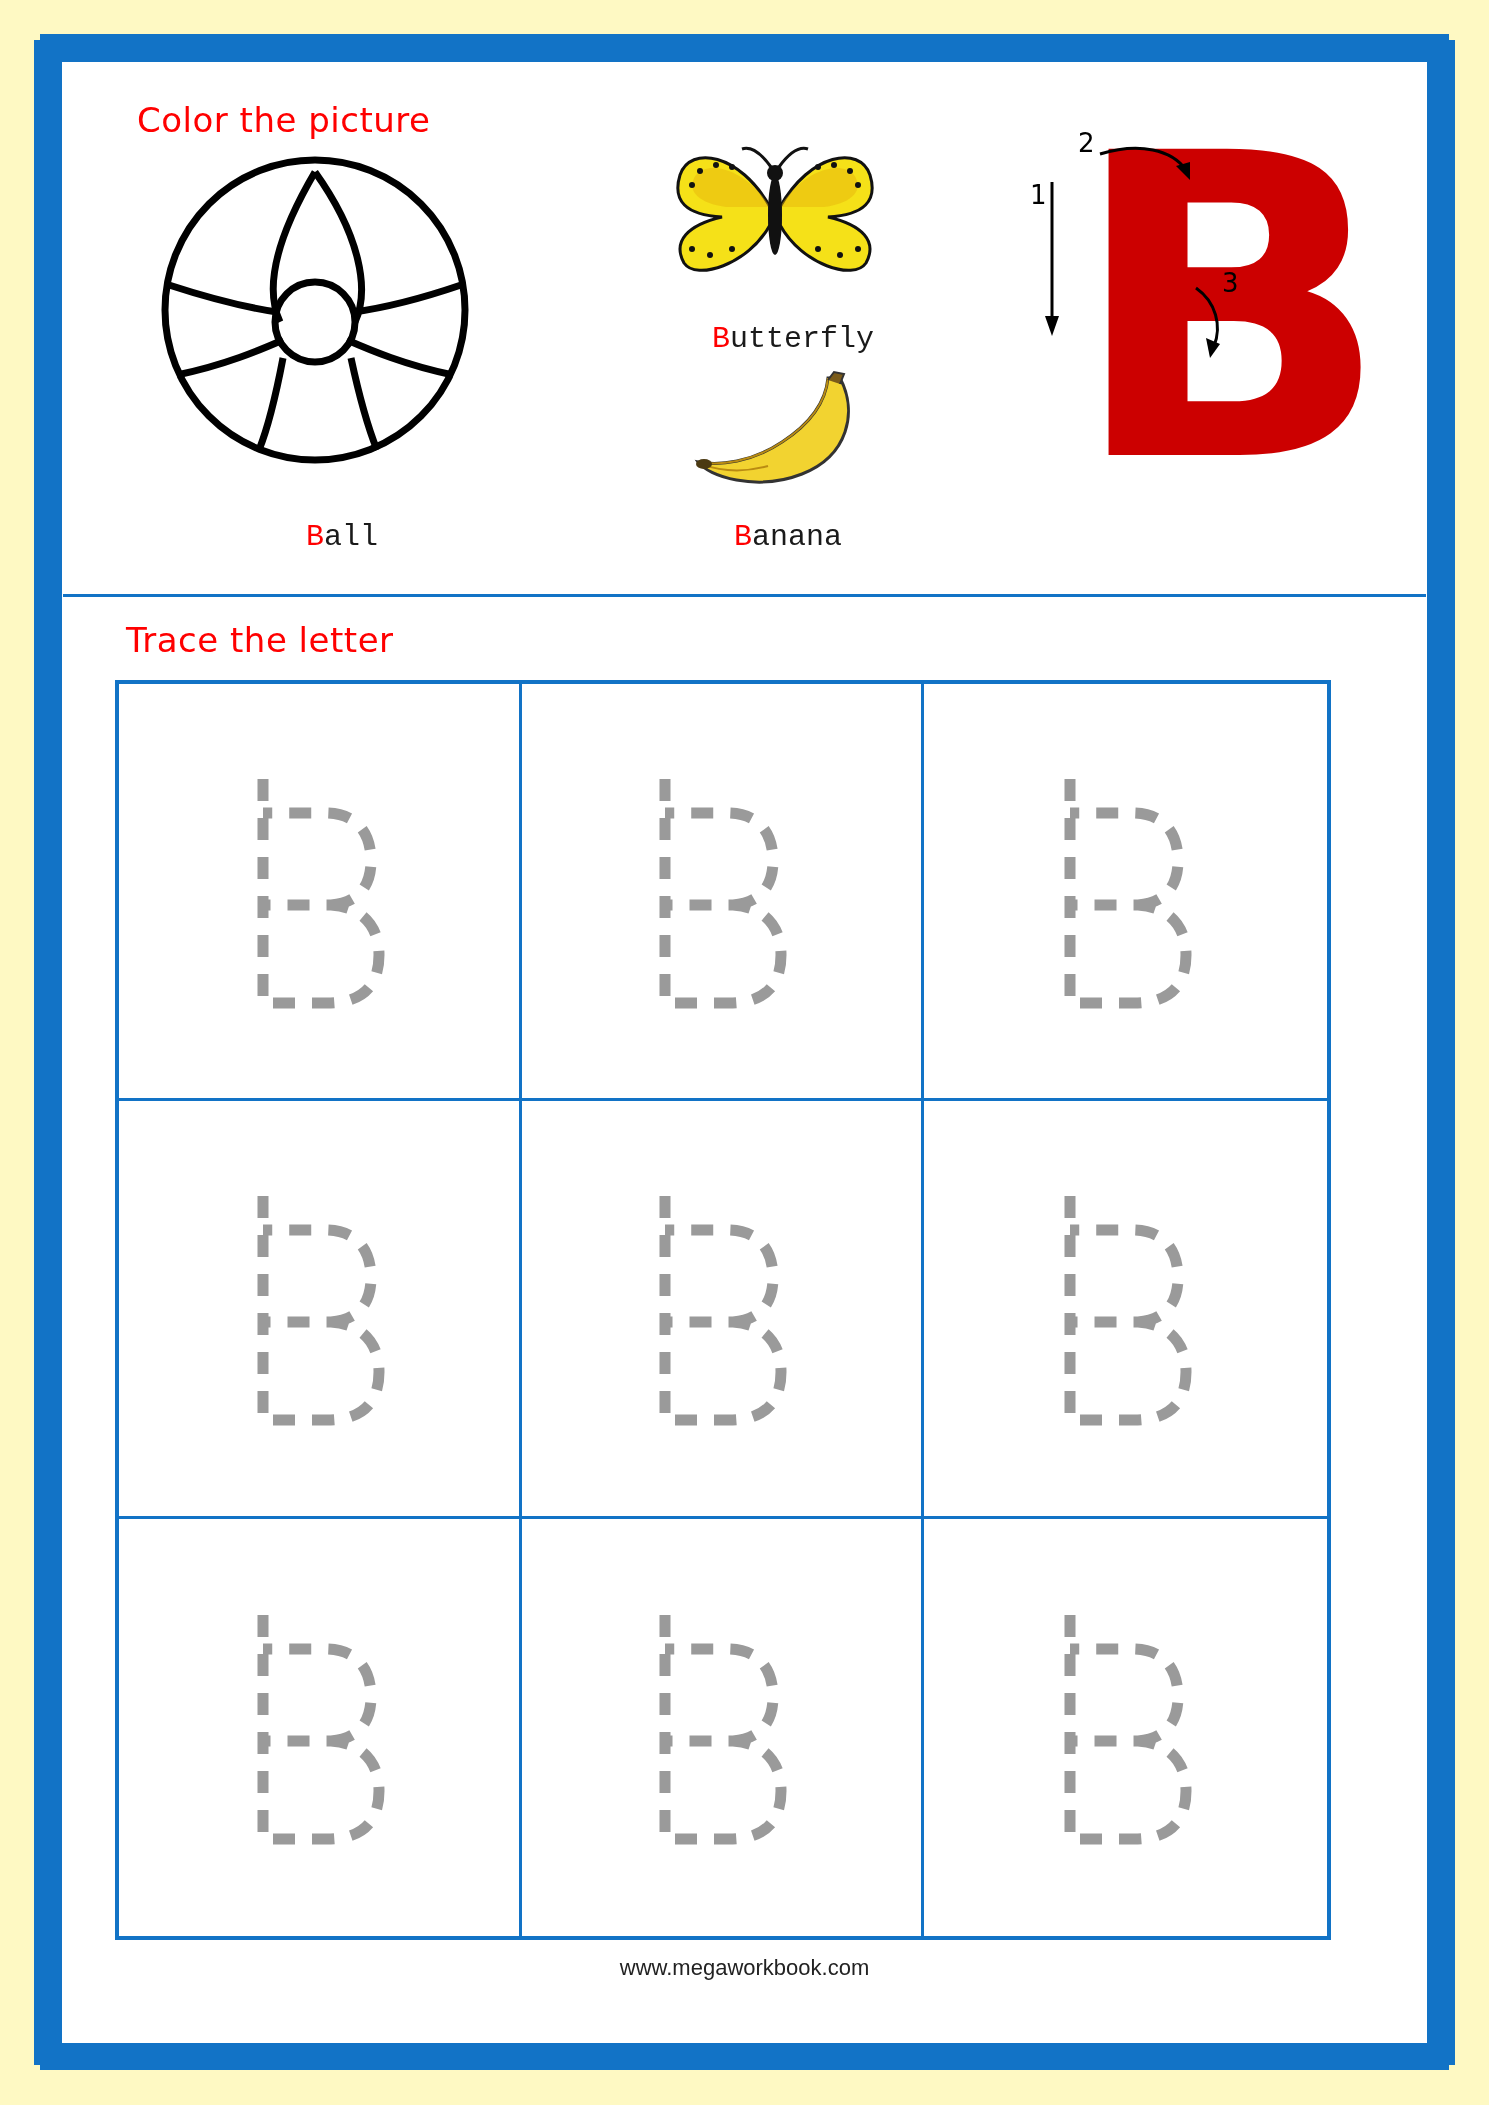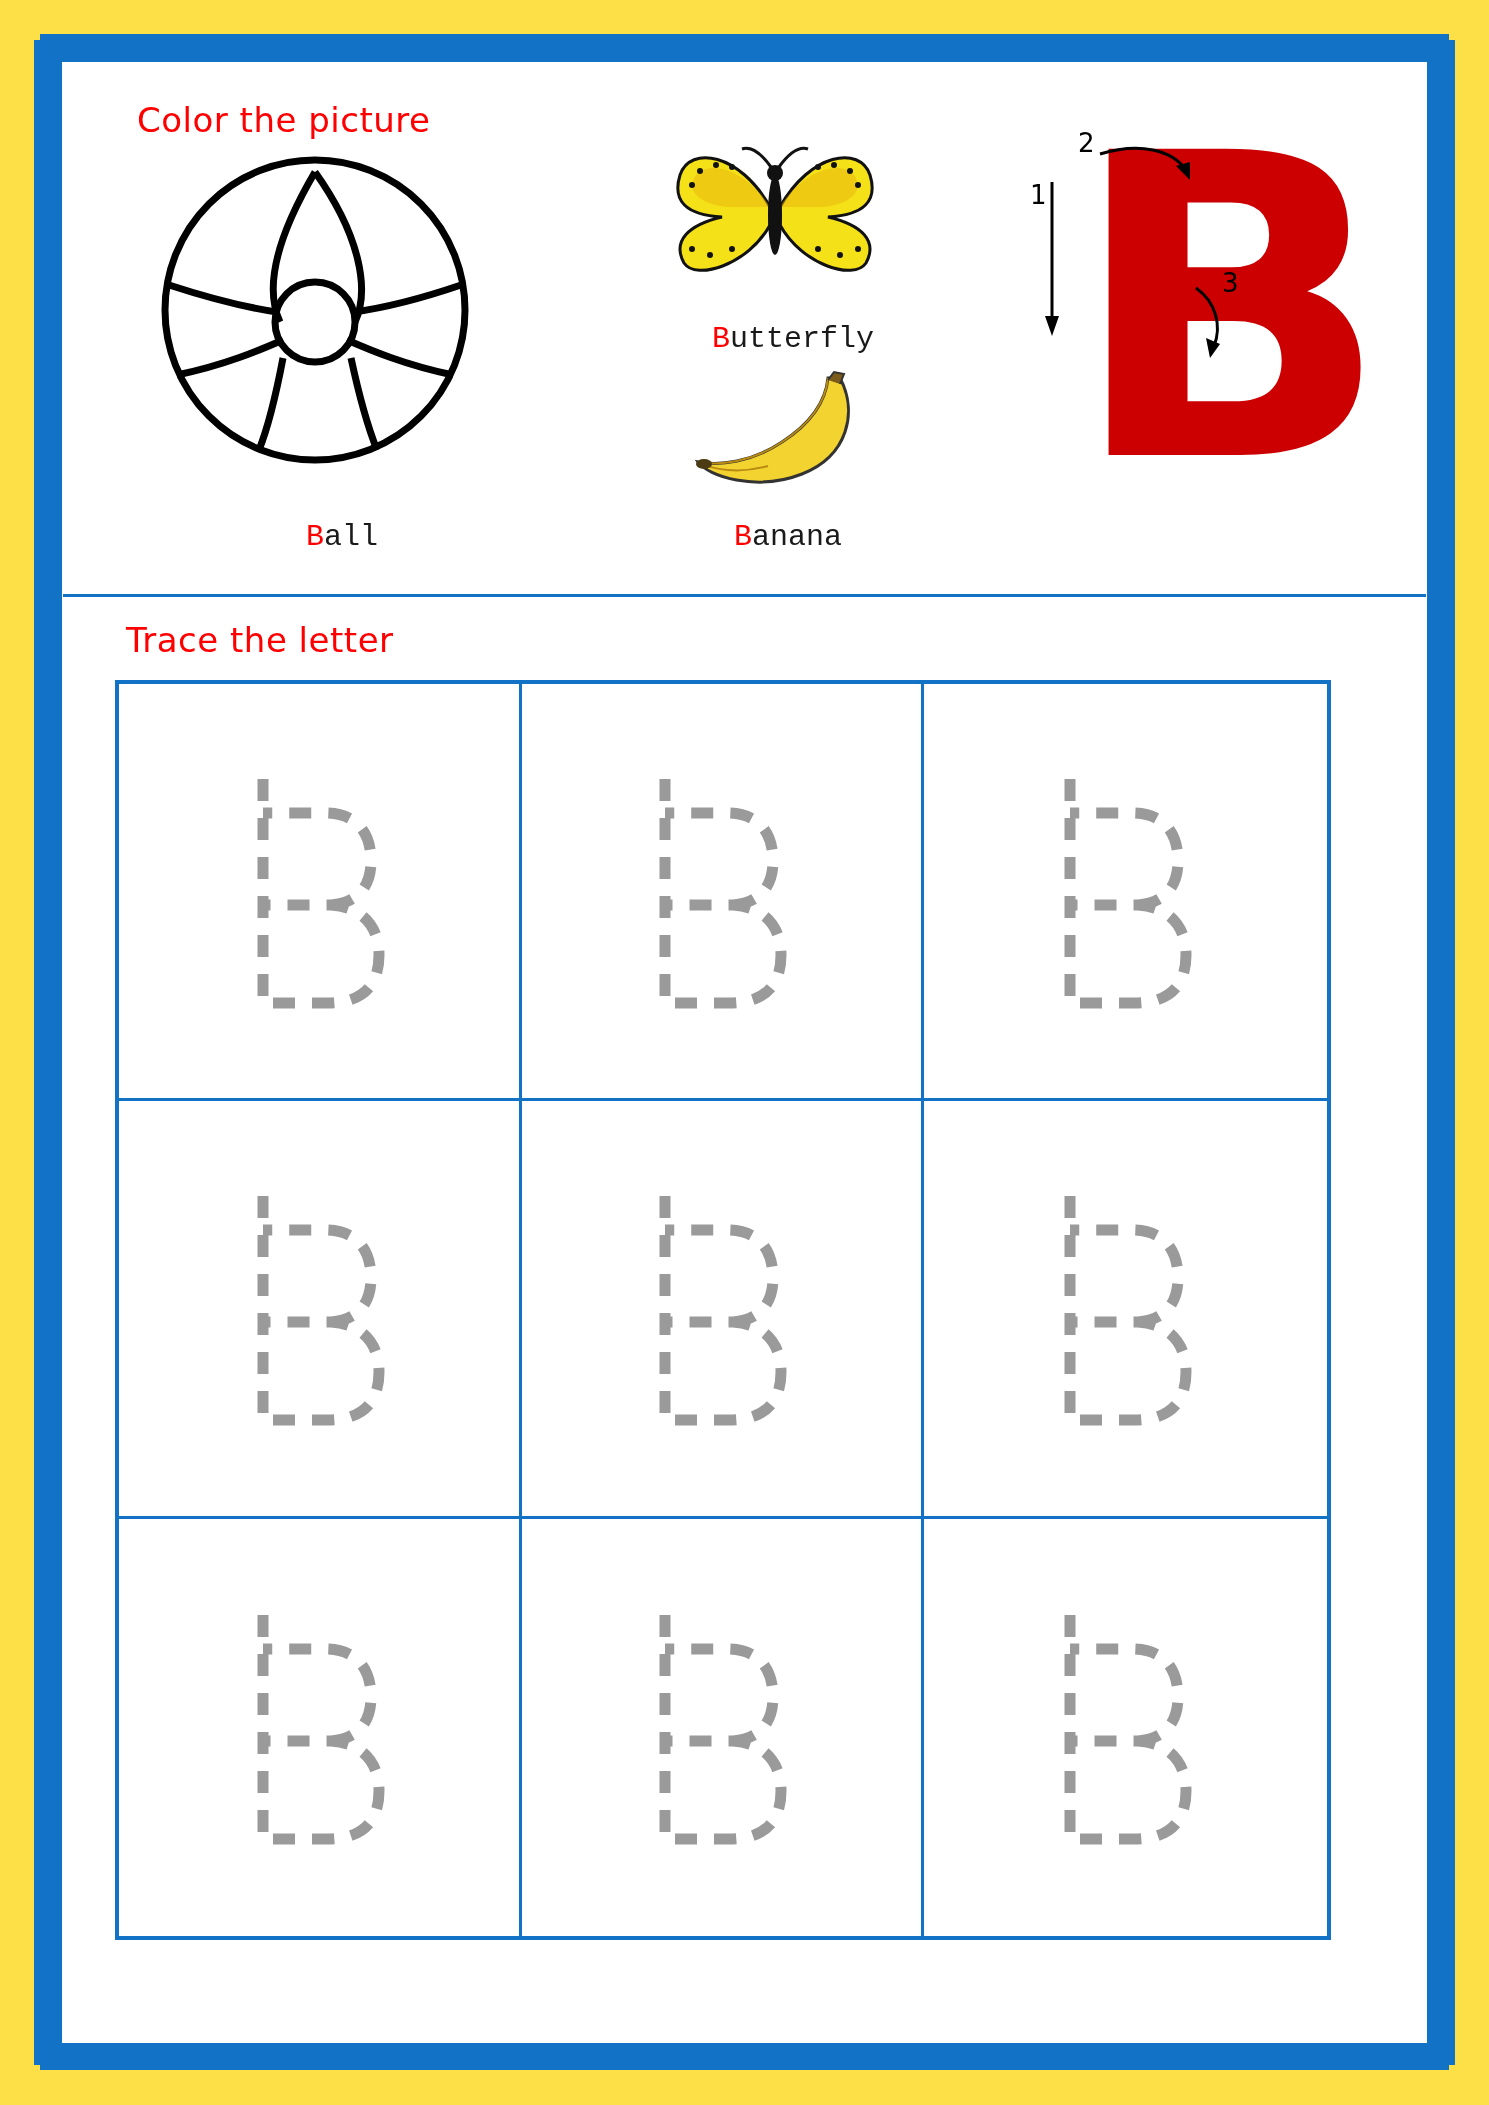--- a/index.html
+++ b/index.html
@@ -12,21 +12,21 @@
     height: 2105px;
     font-family: "Liberation Sans", sans-serif;
     position: relative;
     overflow: hidden;
   }
   .page {
     position: absolute;
     left: 0; top: 0;
     width: 1489px;
     height: 2105px;
-    background: #fde047;
+    background: #fef9c3;
   }
   
   .border-frame {
     position: absolute;
     left: 40px; top: 40px;
     width: 1409px;
     height: 2025px;
     box-sizing: border-box;
     border: 22px solid #1273c6;
   }
@@ -295,14 +295,15 @@
 
     </div>
     <div class="trace-cell">
       <svg class="trace-letter" viewBox="0 0 160 260">
         <path d="M24 18 L 24 242 L 88 242 C 128 242 140 220 140 194 C 140 166 124 146 92 144 L 24 144 M92 144 C 120 142 132 124 132 100 C 132 70 116 52 86 52 L 24 52" fill="none" stroke="#9a9a9a" stroke-width="11" stroke-dasharray="22 17" stroke-linecap="butt"></path>
       </svg>
 
     </div>
   </div>
 
+  <div id="footer-url">www.megaworkbook.com</div>
 
 </div>
 
 </body></html>

